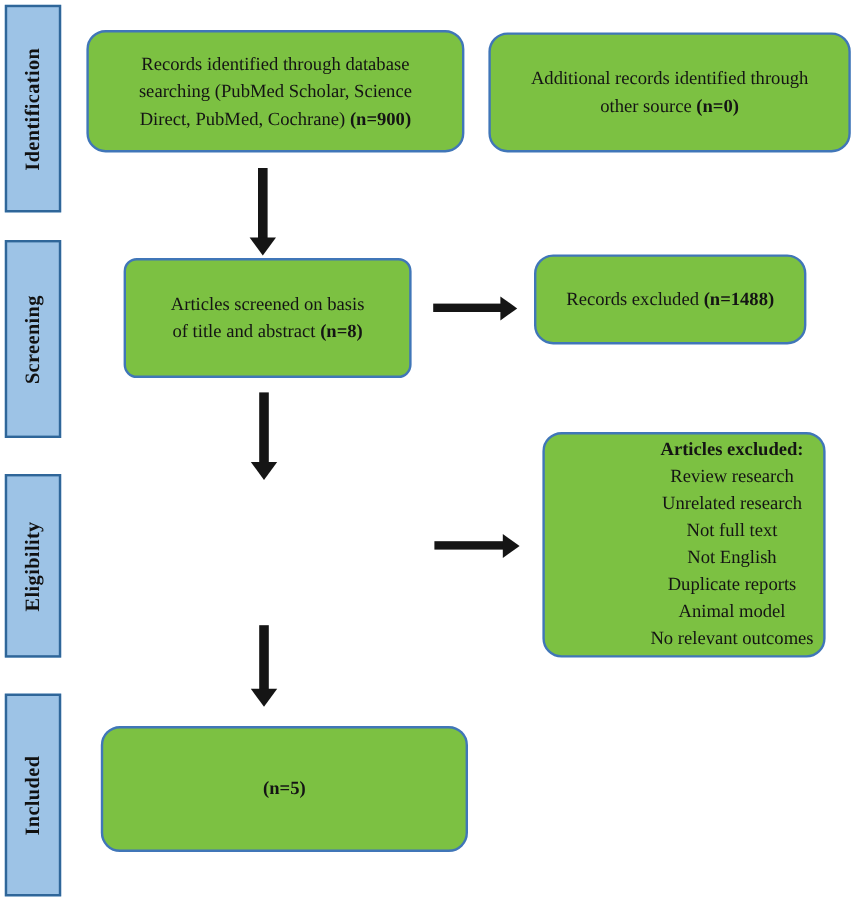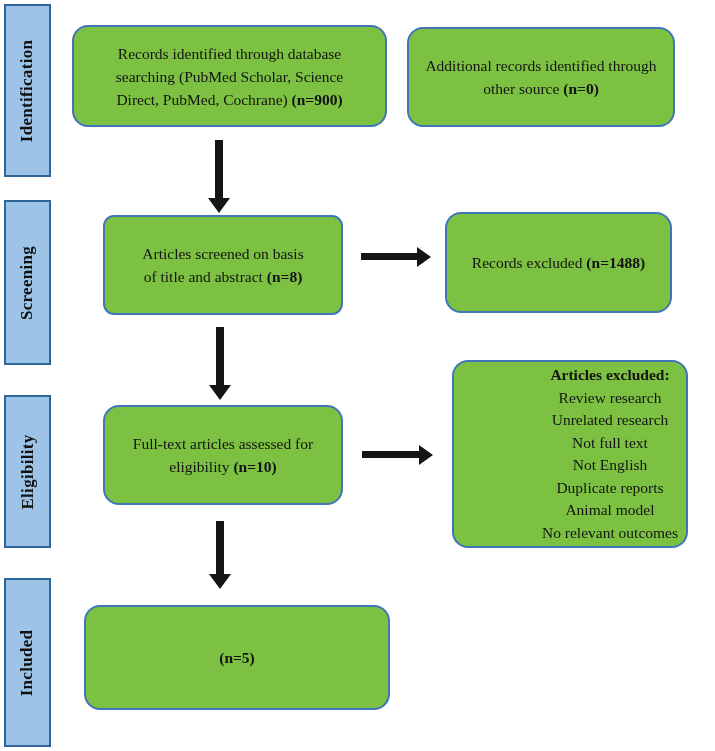--- a/index.html
+++ b/index.html
@@ -29,23 +29,23 @@
   .gbox {
     position:absolute;
     background:var(--box-fill, #7cc142);
     border:2px solid var(--box-border, #4076b8);
     border-radius:16px;
     display:flex; flex-direction:column; align-items:center; justify-content:center;
     text-align:center; font-size:15.5px; line-height:23px; color:#141414;
   }
   .gbox b { font-weight:bold; }
   .box-records-identified { left:72px;  top:25px;  width:315px; height:102px; padding:0 12px; }
-  .box-additional-records { left:407px; top:27px;  width:268px; height:100px; padding:0 10px;font-family:Liberation Serif, serif; }
+  .box-additional-records { left:407px; top:27px;  width:302px; height:100px; padding:0 10px;font-family:Liberation Serif, serif; }
   .box-articles-screened  { left:103px; top:215px; width:240px; height:100px; padding:0 8px;border-radius:11px; }
-  .box-records-excluded   { left:445px; top:212px; width:227px; height:101px; padding:0 23px; }
+  .box-records-excluded   { left:445px; top:212px; width:227px; height:75px; padding:0 23px; }
   .box-fulltext-assessed  { left:103px; top:405px; width:240px; height:100px; padding:0 8px; }
   .box-articles-excluded  { left:452px; top:360px; width:236px; height:188px; padding:2px 8px; line-height:22.5px;align-items:flex-end; }
   .box-studies-included   { left:84px;  top:605px; width:306px; height:105px; padding:0 12px; }
   .box-studies-included .count-line { margin-top:0; }
 
   
   .varrow { position:absolute; width:22px; }
   .varrow .shaft { position:absolute; left:7px; top:0; width:8px; background:var(--arrow, #151515); }
   .varrow .head  { position:absolute; left:0; bottom:0; width:0; height:0;
                    border-left:11px solid transparent; border-right:11px solid transparent;
@@ -101,26 +101,20 @@
       <span>of title and abstract </span><b>(n=8)</b>
     </div>
   </div>
 
   <div class="gbox box-records-excluded">
     <div>
       <span>Records excluded </span><b>(n=1488)</b>
     </div>
   </div>
 
-  <div class="gbox box-fulltext-assessed">
-    <div>
-      <span>Full-text articles assessed for</span><br>
-      <span>eligibility </span><b>(n=10)</b>
-    </div>
-  </div>
 
   <div class="gbox box-articles-excluded">
     <div>
       <b>Articles excluded:</b><br>
       <span>Review research</span><br>
       <span>Unrelated research</span><br>
       <span>Not full text</span><br>
       <span>Not English</span><br>
       <span>Duplicate reports</span><br>
       <span>Animal model</span><br>

